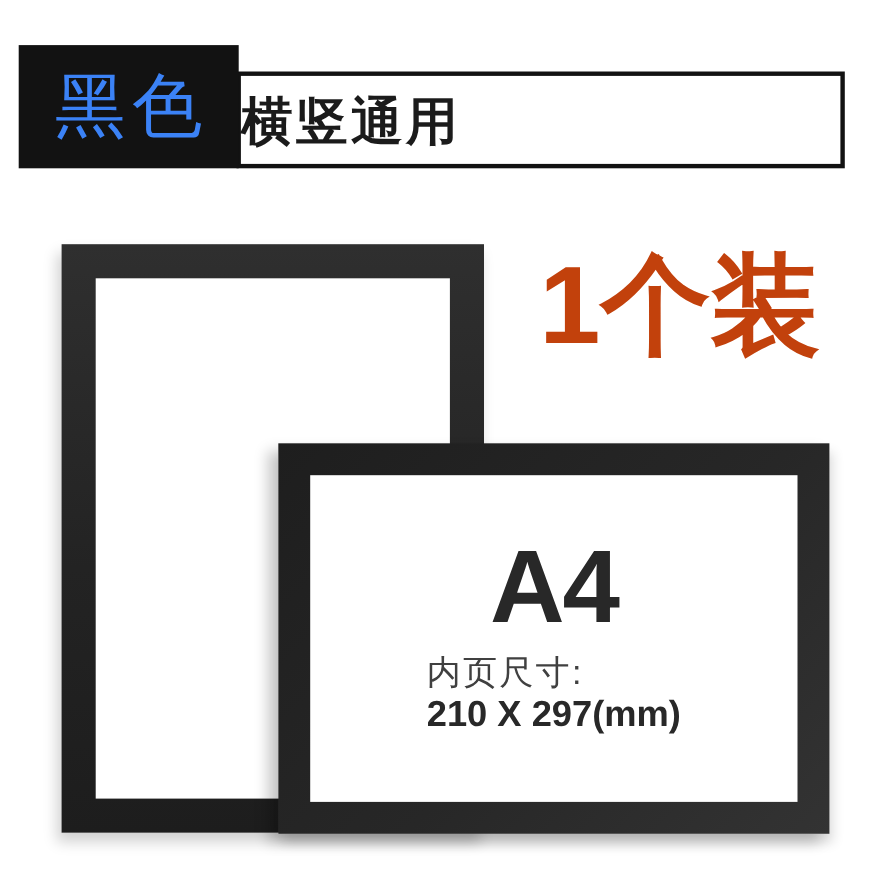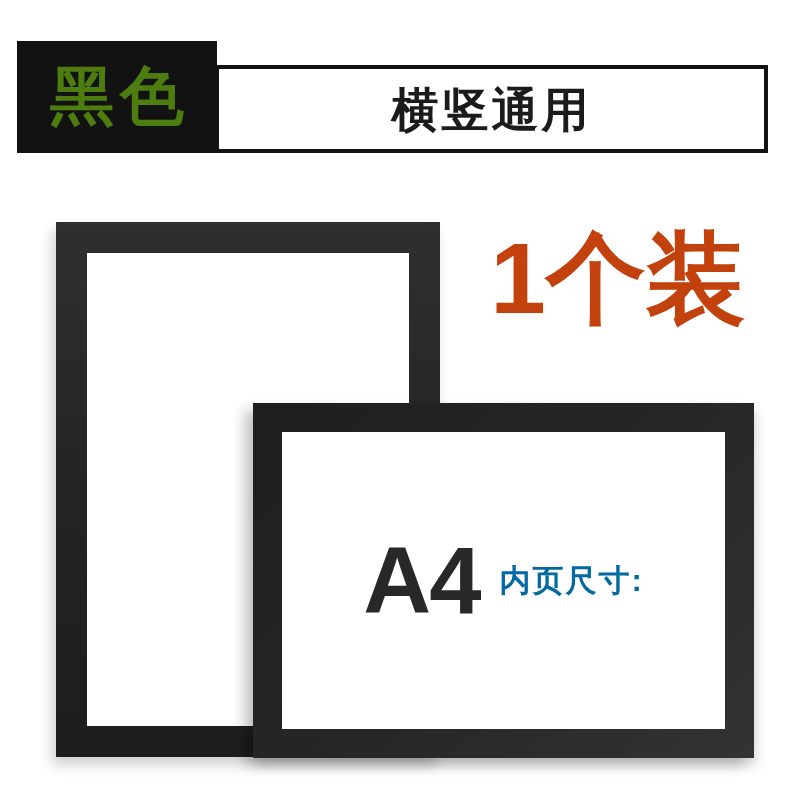--- a/index.html
+++ b/index.html
@@ -23,63 +23,64 @@
     top: 41px;
     width: 200px;
     height: 112px;
     background: #121212;
     z-index: 5;
     display: flex;
     align-items: center;
     justify-content: center;
   }
   .color-badge .label {
-    color: #4d7c0f;
+    color: #3b82f6;
     font-family: "Liberation Serif", "DejaVu Serif", serif;
-    font-weight: 700;
+    font-weight: 400;
     font-size: 64px;
     letter-spacing: 6px;
     text-indent: 6px;
     line-height: 1;
   }
 
   
   .feature-banner {
     position: absolute;
     left: 215px;
     top: 65px;
     width: 553px;
     height: 88px;
     background: #ffffff;
     border: 4px solid #121212;
     box-sizing: border-box;
     z-index: 4;
     display: flex;
     align-items: center;
-    justify-content: center;
+    justify-content: space-between;
     gap: 38px;
   }
   .feature-banner .feature-text {
     color: #1b1b1b;
     font-weight: 700;
     font-size: 47px;
     letter-spacing: 3px;
     line-height: 1;
     white-space: nowrap;
   }
 
   
   .frame {
     position: absolute;
     box-sizing: border-box;
   }
   .frame .frame-inner {
     width: 100%;
     height: 100%;
     background: #ffffff;
+    flex-direction: column;
   }
   .frame.portrait {
     left: 56px;
     top: 222px;
     width: 384px;
     height: 535px;
     padding: 31px;
     background: linear-gradient(180deg, #2f2f2f 0%, #232323 55%, #1d1d1d 100%);
     box-shadow: -4px 8px 12px rgba(0,0,0,0.18);
     z-index: 1;
@@ -108,22 +109,22 @@
     font-size: 94px;
     line-height: 0.85;
     letter-spacing: -2px;
   }
   .size-details {
     display: flex;
     flex-direction: column;
     justify-content: center;
   }
   .size-caption {
-    color: #0369a1;
-    font-weight: 700;
+    color: #404040;
+    font-weight: 400;
     font-size: 31px;
     line-height: 1.2;
     letter-spacing: 2px;
   }
   .size-value {
     color: #282828;
     font-weight: 700;
     font-size: 33px;
     line-height: 1.15;
     letter-spacing: 0px;
@@ -161,19 +162,20 @@
 
   <div class="frame portrait">
     <div class="frame-inner"></div>
   </div>
 
   <div class="frame landscape">
     <div class="frame-inner size-area">
       <span class="size-big">A4</span>
       <span class="size-details">
         <span class="size-caption">内页尺寸:</span>
+        <span class="size-value">210 X 297(mm)</span>
       </span>
     </div>
   </div>
 
   <div class="pack-label">1个装</div>
 
 </div>
 
 </body></html>

